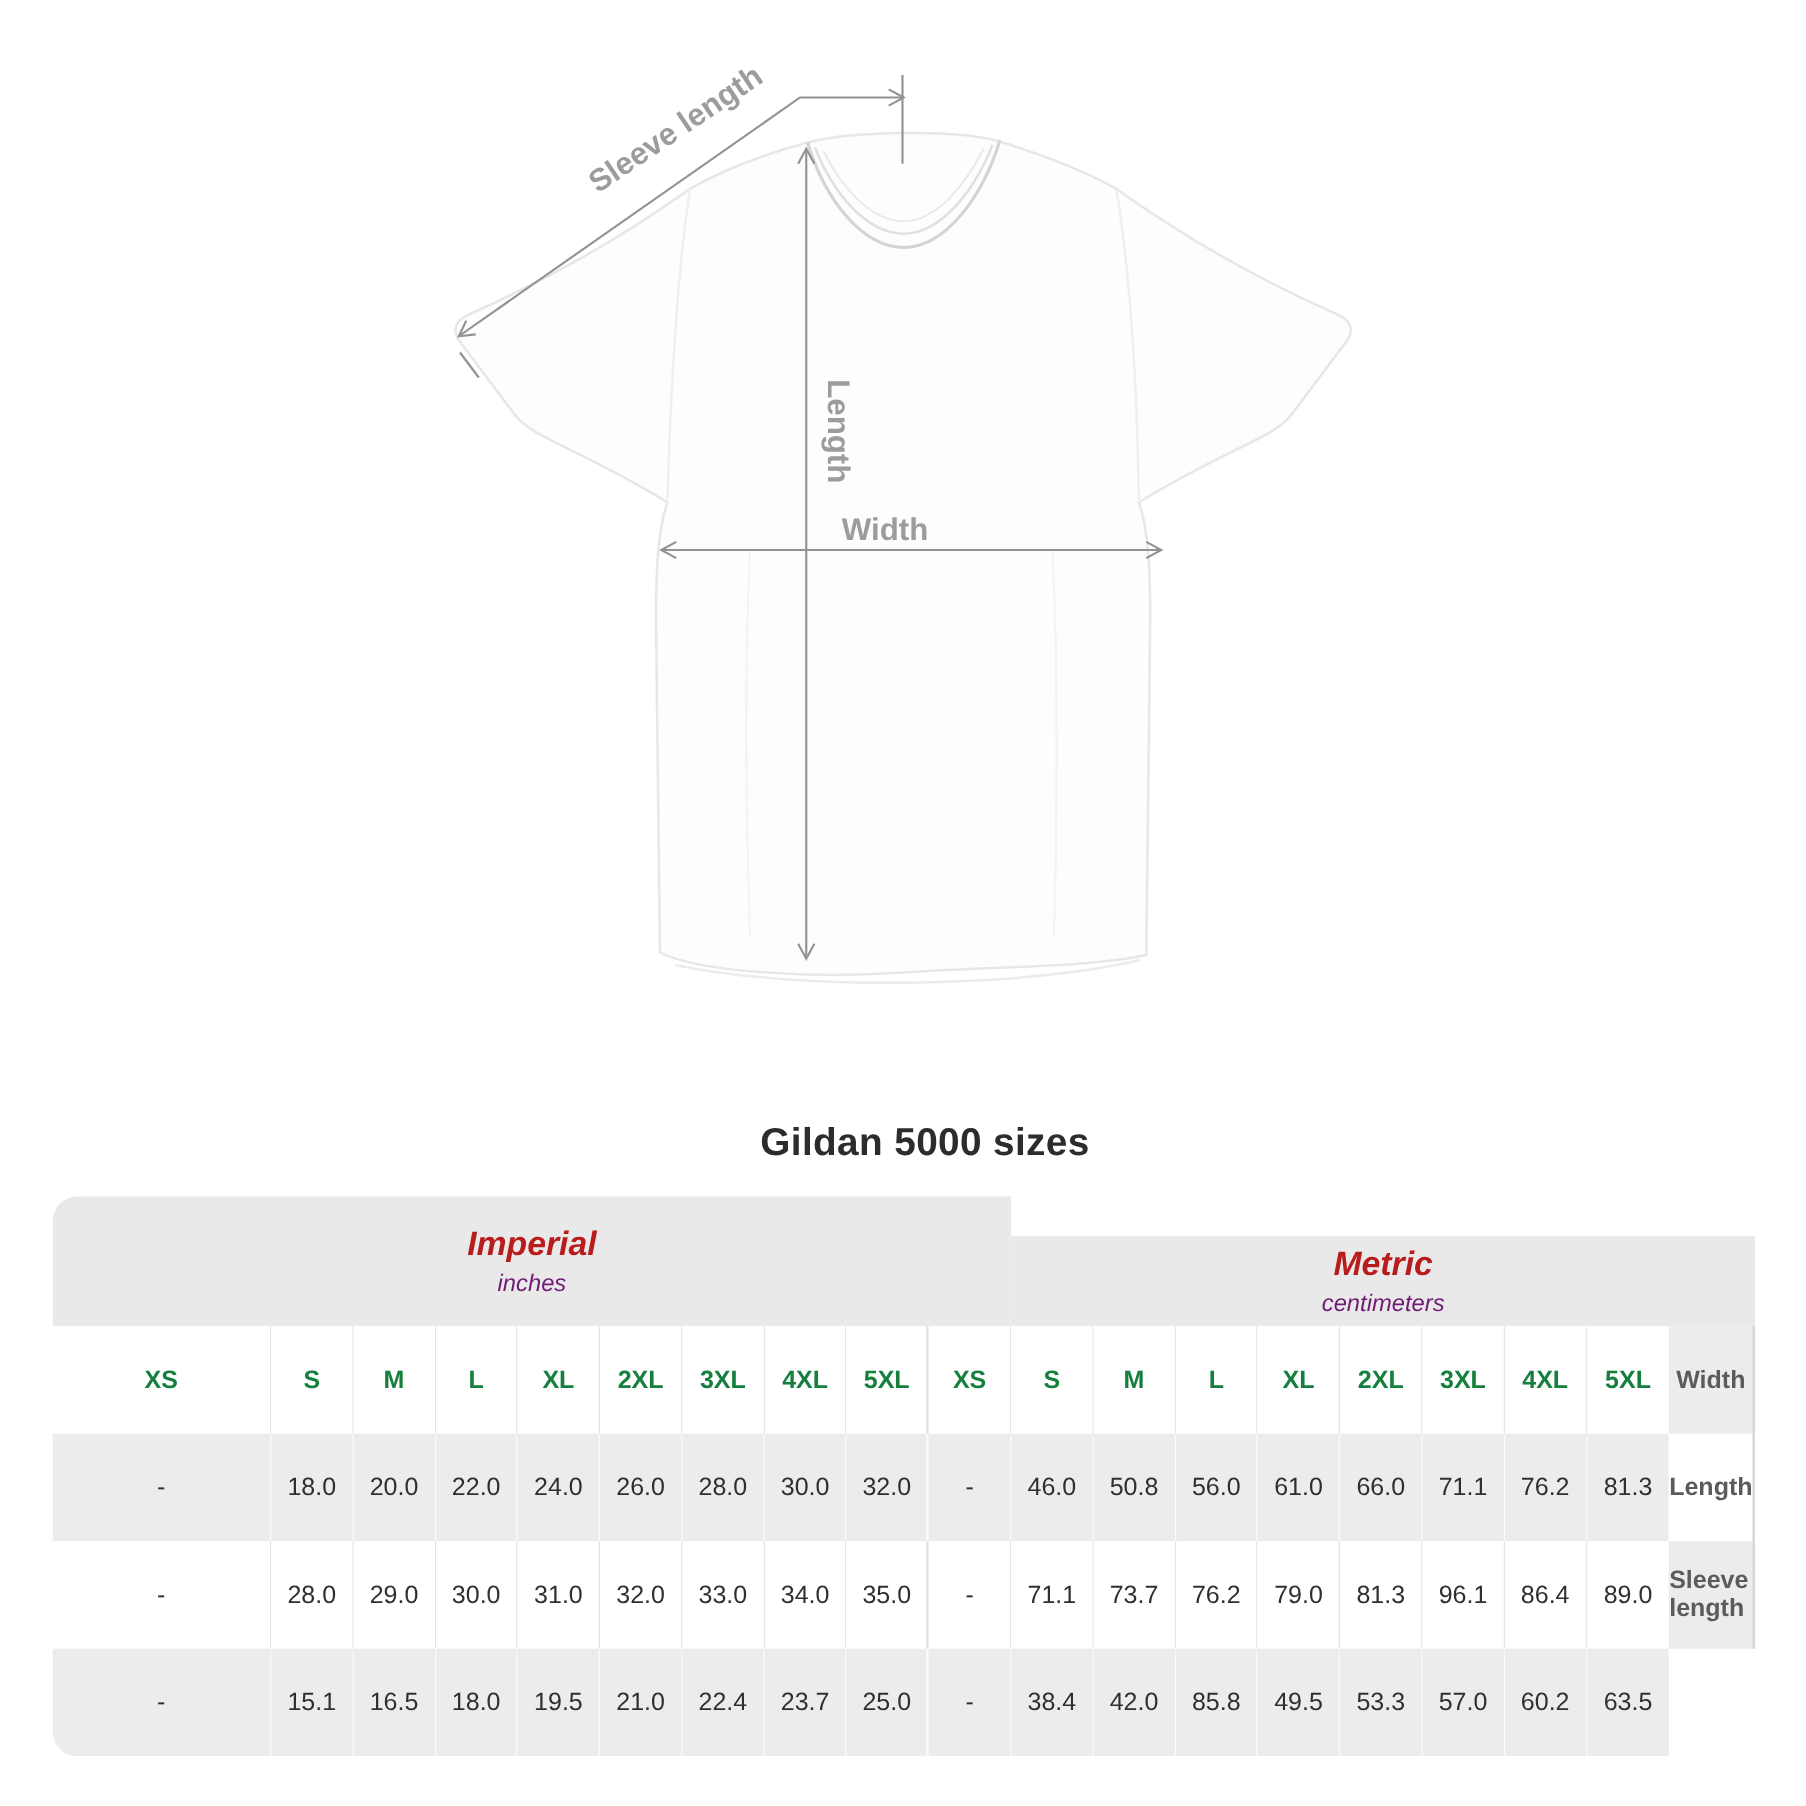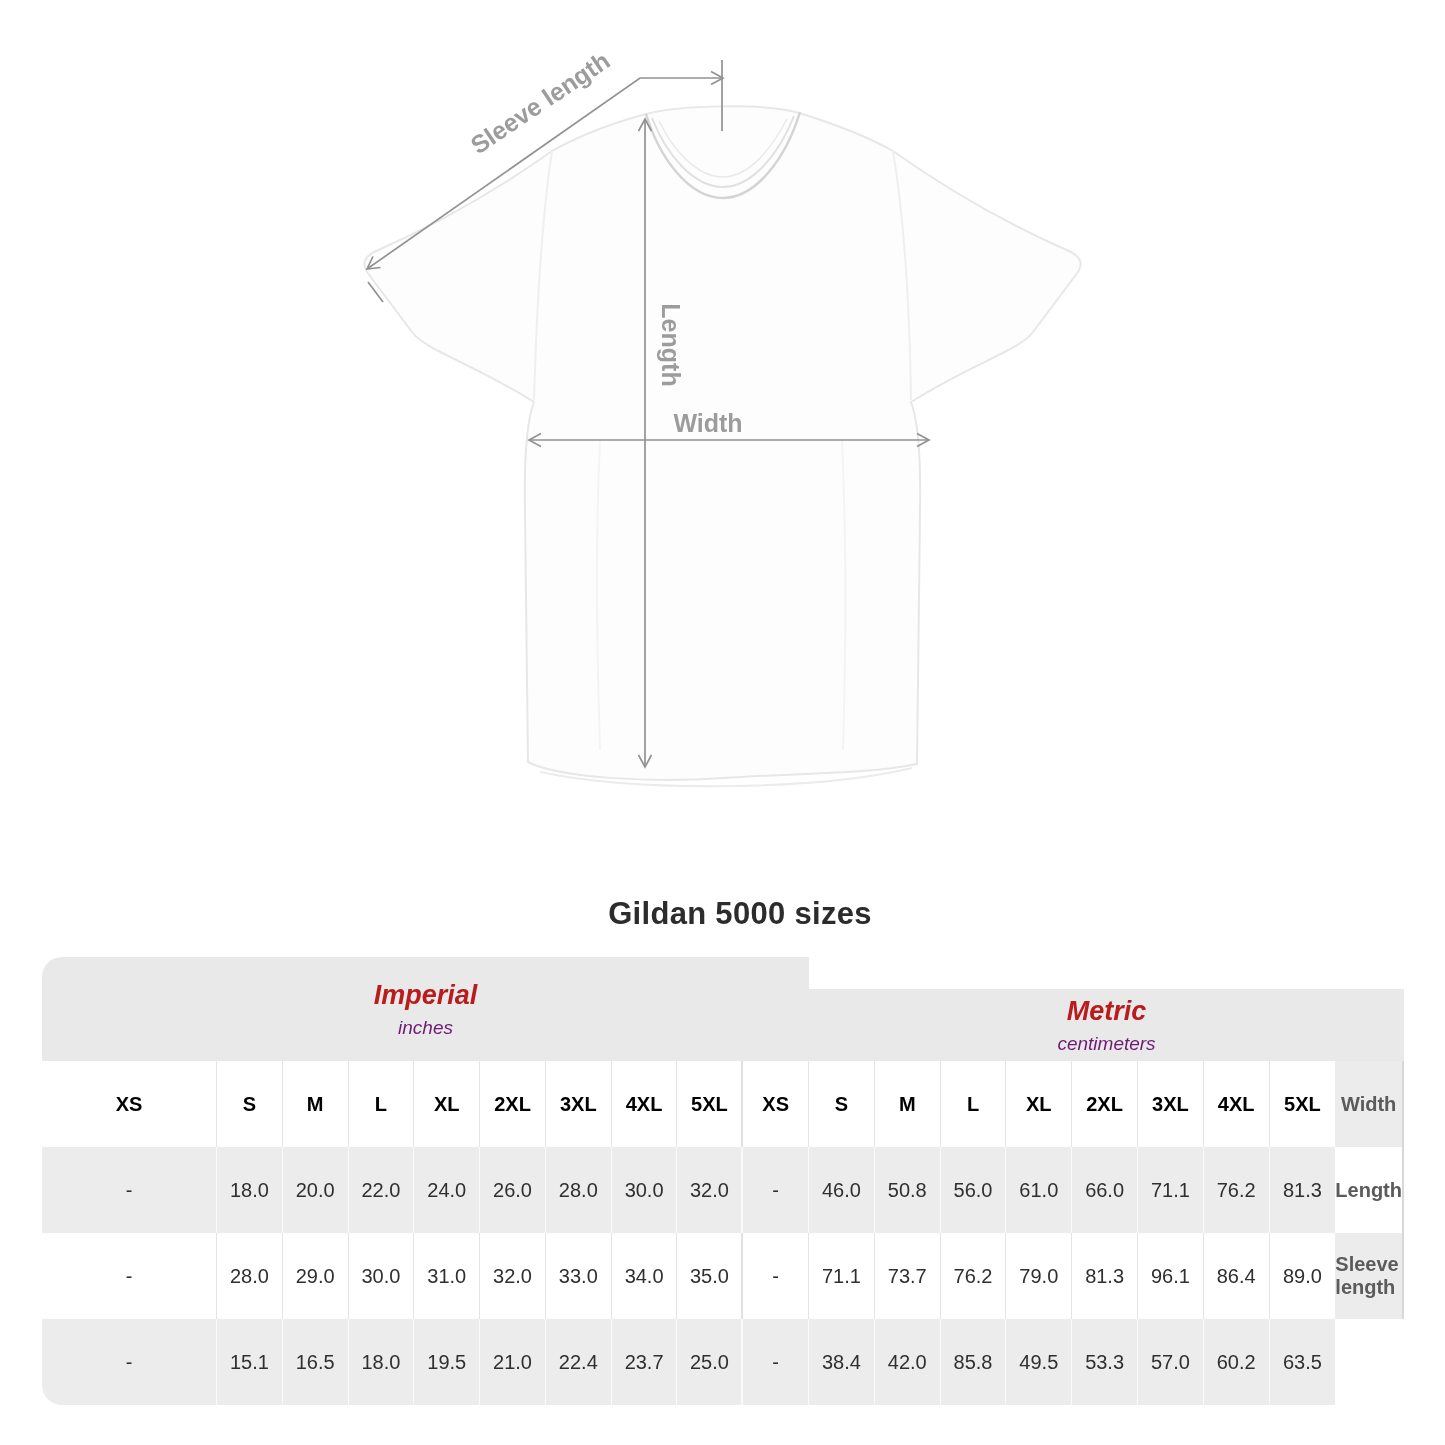--- a/index.html
+++ b/index.html
@@ -27,21 +27,21 @@
   .band-imperial { grid-column:1 / 11; }
   .band-metric  { grid-column:11 / 20;margin-top:32px; }
   .band-title { font-size:27px; font-weight:bold; font-style:italic; color:#b91c1c; }
   .band-unit  { font-size:19px; font-style:italic; color:#701a75; }
 
   .cell { display:flex; align-items:center; justify-content:center;
     font-size:20px; color:#2f2f2f; }
   .r-white { background:#ffffff; }
   .r-gray  { background:#ececec; }
   .lbl { font-weight:bold; color:#5b5b5b; border-right:2px solid #d8d8d8; }
-  .szh { font-weight:bold; color:#000000; }
+  .szh { font-weight:bold; color:#15803d; }
   .r-white.v { border-right:1px solid #e4e4e4; }
   .r-gray.v  { border-right:1px solid #fafafa; }
   .r-white.v.sec-end { border-right:2px solid #e0e0e0; }
   .r-gray.v.sec-end  { border-right:2px solid #fafafa; }
   .v.last { border-right:none !important; }
 </style>
 </head>
 <body>
 
 <div class="stage">

